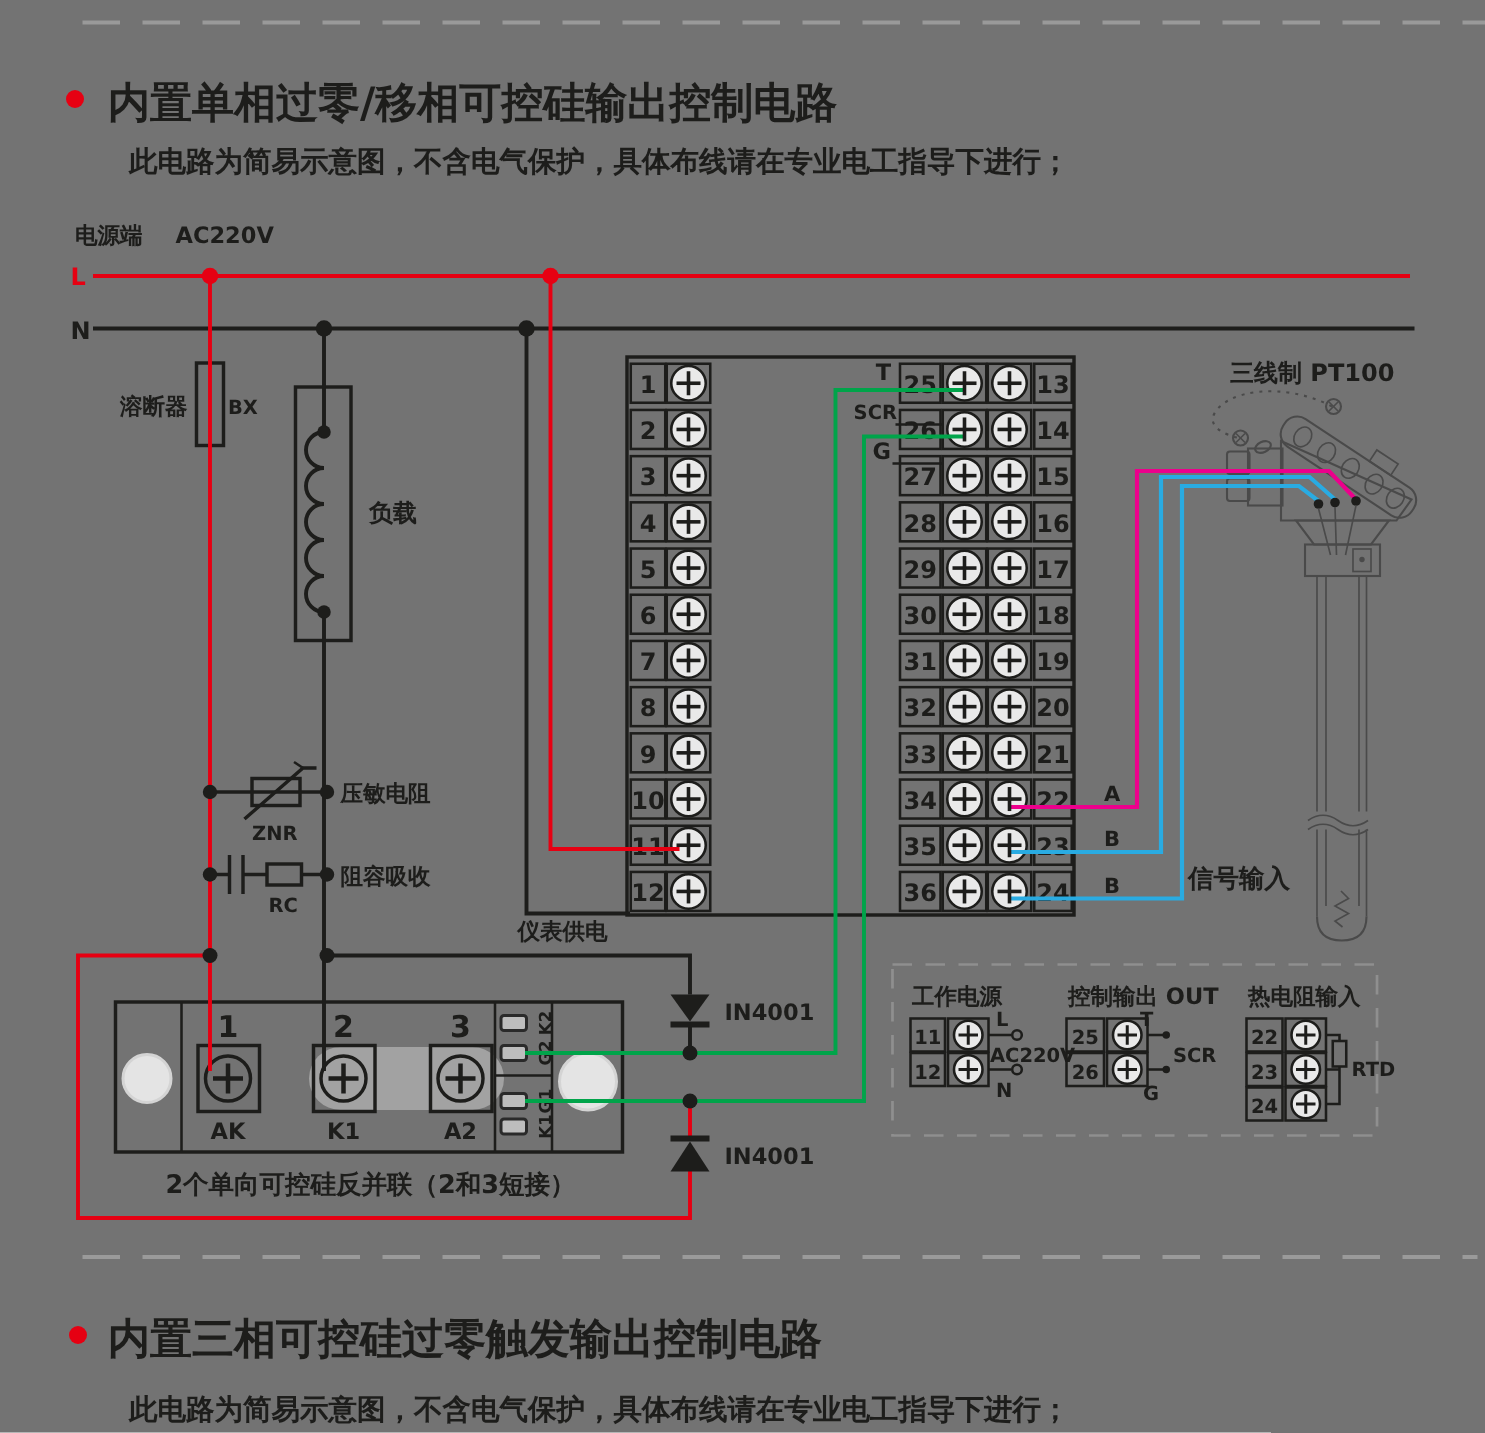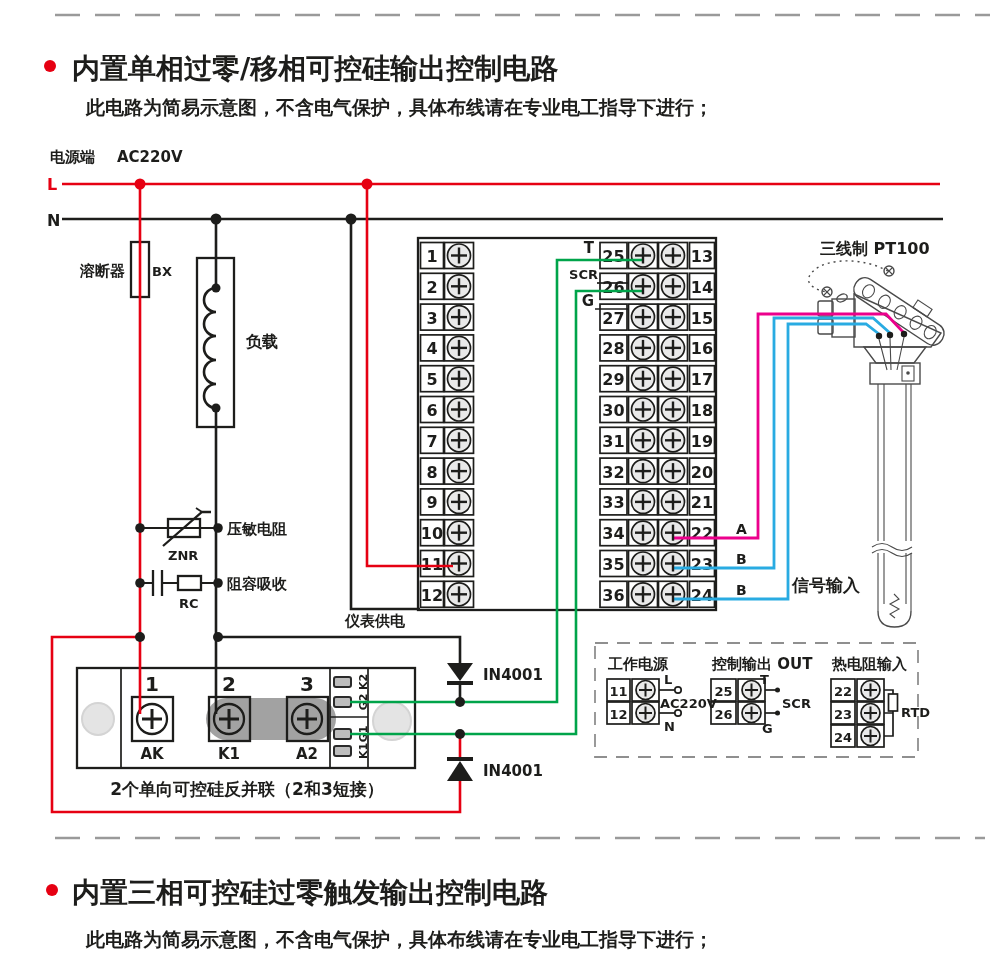--- a/index.html
+++ b/index.html
@@ -1,16 +1,16 @@
 <!DOCTYPE html>
 <html><head>
 <meta charset="utf-8">
 <style>
   html,body{margin:0;padding:0;background:#e9e9e9;}
-  .stage{position:relative;width:990px;height:955px;background:#ffffff;overflow:hidden;
+  .stage{position:relative;width:990px;height:955px;background:#737373;overflow:hidden;
          font-family:"DejaVu Sans",sans-serif;}
   svg text{font-family:"DejaVu Sans",sans-serif;fill:#1d1d1b;}
   .ln{fill:none;stroke:#1d1d1b;stroke-width:1.7;}
   .ln2{fill:none;stroke:#1d1d1b;stroke-width:2.3;}
   .scrw{fill:#e9e9e9;stroke:#1d1d1b;stroke-width:1.7;}
   .cr{stroke:#1d1d1b;stroke-width:2.4;fill:none;}
   .num{font-size:16px;font-weight:bold;}
   .t-title{font-size:28px;font-weight:bold;}
   .t-sub{font-size:19px;font-weight:bold;}
   .t-lab{font-size:15px;font-weight:bold;}

